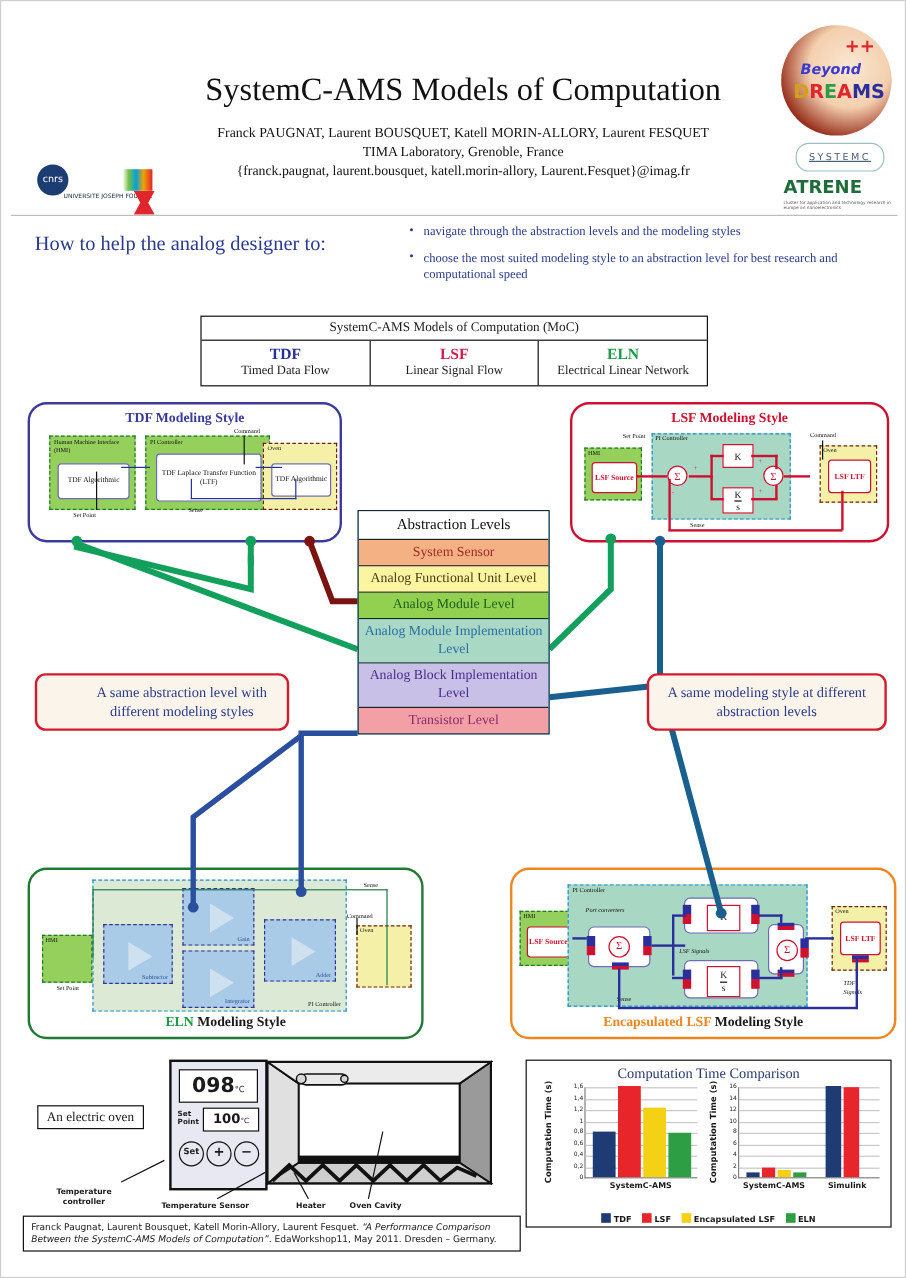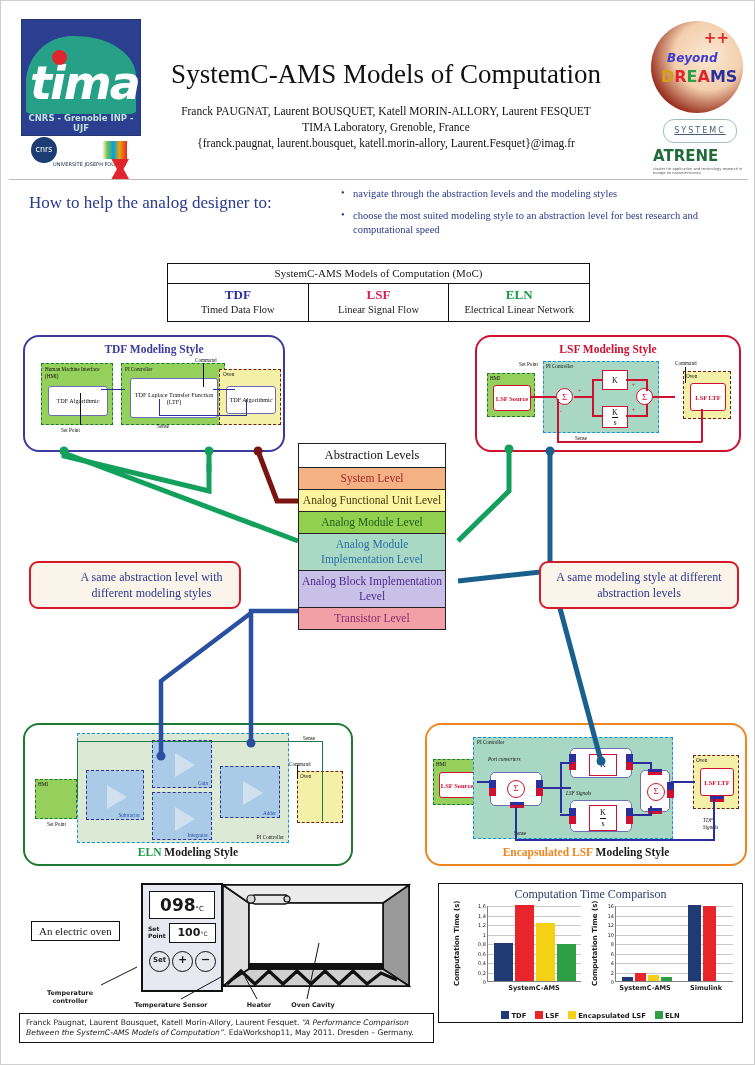--- a/index.html
+++ b/index.html
@@ -111,21 +111,21 @@
        color:#111;font-size:8px;display:flex;align-items:center;justify-content:center;}
   .port{position:absolute;background:linear-gradient(180deg,#2b2f9e 50%,#cf1030 50%);}
   .opamp{position:absolute;width:0;height:0;border-left:20px solid #cfe0ef;
        border-top:12px solid transparent;border-bottom:12px solid transparent;}
   .sig{position:absolute;background:#2b2f9e;}
   .sigr{position:absolute;background:#cf1030;}
   .sigg{position:absolute;background:#1f7a4a;}
   .sigk{position:absolute;background:#111;}
 
   
-  .abs{position:absolute;left:297px;top:442px;width:148px;border:1.4px solid #222;
+  .abs{position:absolute;left:297px;top:424px;width:160px;border:1.4px solid #222;
        box-sizing:border-box;z-index:6;background:#0ea5e9;}
   .abs .r{border-bottom:1.2px solid #222;text-align:center;font-size:11.5px;line-height:15px;
        padding:3px 2px;box-sizing:border-box;}
   .abs .r:last-child{border-bottom:none;}
   .abs .r0{background:#ffffff;color:#111;font-size:12.5px;padding:4px 2px;}
   .abs .r1{background:#f4b183;color:#9e2a2a;}
   .abs .r2{background:#fbf4a0;color:#4d3b12;}
   .abs .r3{background:#92d050;color:#1d5e1d;}
   .abs .r4{background:#a9d8c4;color:#2a6fa8;}
   .abs .r5{background:#b9d3ef;color:#3b4fa0;}
@@ -187,26 +187,20 @@
        padding:4px 6px;box-sizing:border-box;font-size:7.6px;line-height:10px;
        font-family:"DejaVu Sans",sans-serif;}
   .footer i{font-style:italic;}
 </style>
 </head>
 <body>
 
 <div class="page">
 
   <div class="header">
-    <div class="logo-tima">
-      <div class="hill"></div>
-      <div class="wordmark">tima</div>
-      <div class="dot"></div>
-      <div class="sub">CNRS - Grenoble INP - UJF</div>
-    </div>
     <div class="logo-cnrs">cnrs</div>
     <div class="logo-grenoble"></div>
     <div class="logo-ujf">
       <span>UNIVERSITE JOSEPH FOURIER</span>
       <span class="flag"></span>
     </div>
 
     <div class="title-block">
       <h1>
         <br>
@@ -355,21 +349,21 @@
     <div class="lbl" style="left:198px;top:23px;">Command</div>
     <div class="lbl" style="left:98px;top:98px;">Sense</div>
     <div class="sigr" style="left:80px;top:104px;width:145px;height:1.8px;"></div>
     <div class="sigr" style="left:80px;top:62px;width:1.8px;height:43px;"></div>
     <div class="sigr" style="left:224px;top:72px;width:1.8px;height:33px;"></div>
     <div class="sigk" style="left:208px;top:30px;width:1.2px;height:16px;"></div>
   </div>
 
   <div class="abs">
     <div class="r r0">Abstraction Levels</div>
-    <div class="r r1">System Level</div>
+    <div class="r r1">System Sensor</div>
     <div class="r r2">Analog Functional Unit Level</div>
     <div class="r r3">Analog Module Level</div>
     <div class="r r4">Analog Module Implementation Level</div>
     <div class="r r6">Analog Block Implementation Level</div>
     <div class="r r7">Transistor Level</div>
   </div>
 
   <div class="callout co-left">A same abstraction level with different modeling styles</div>
   <div class="callout co-right">A same modeling style at different abstraction levels</div>
 

